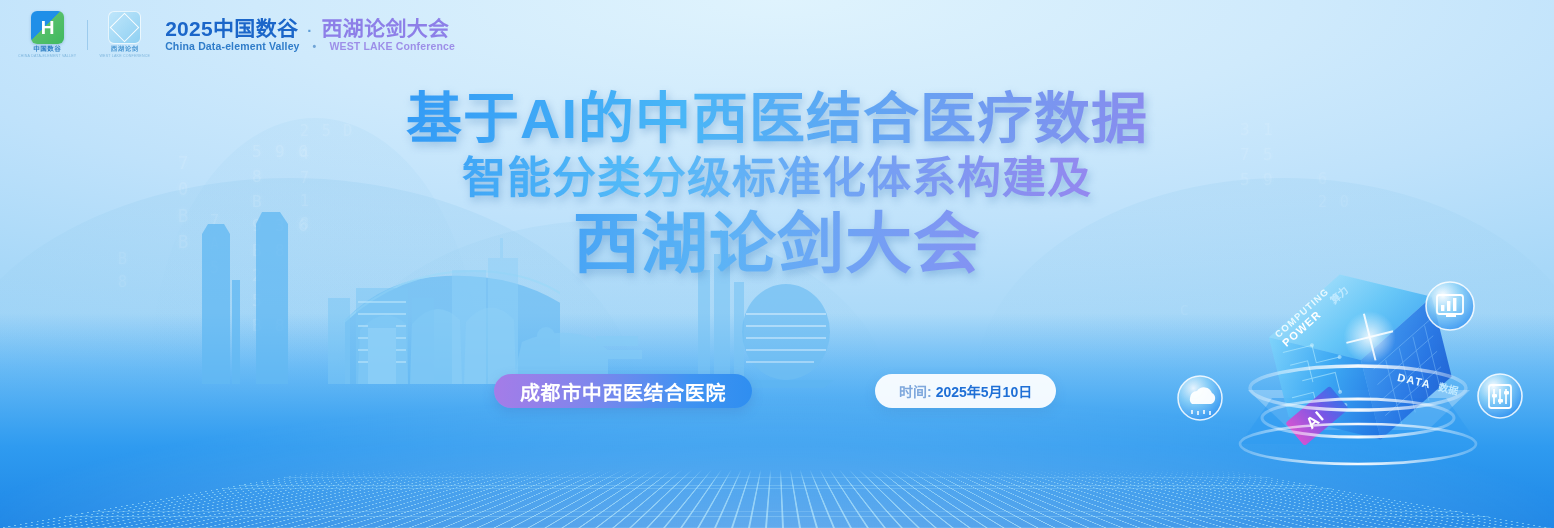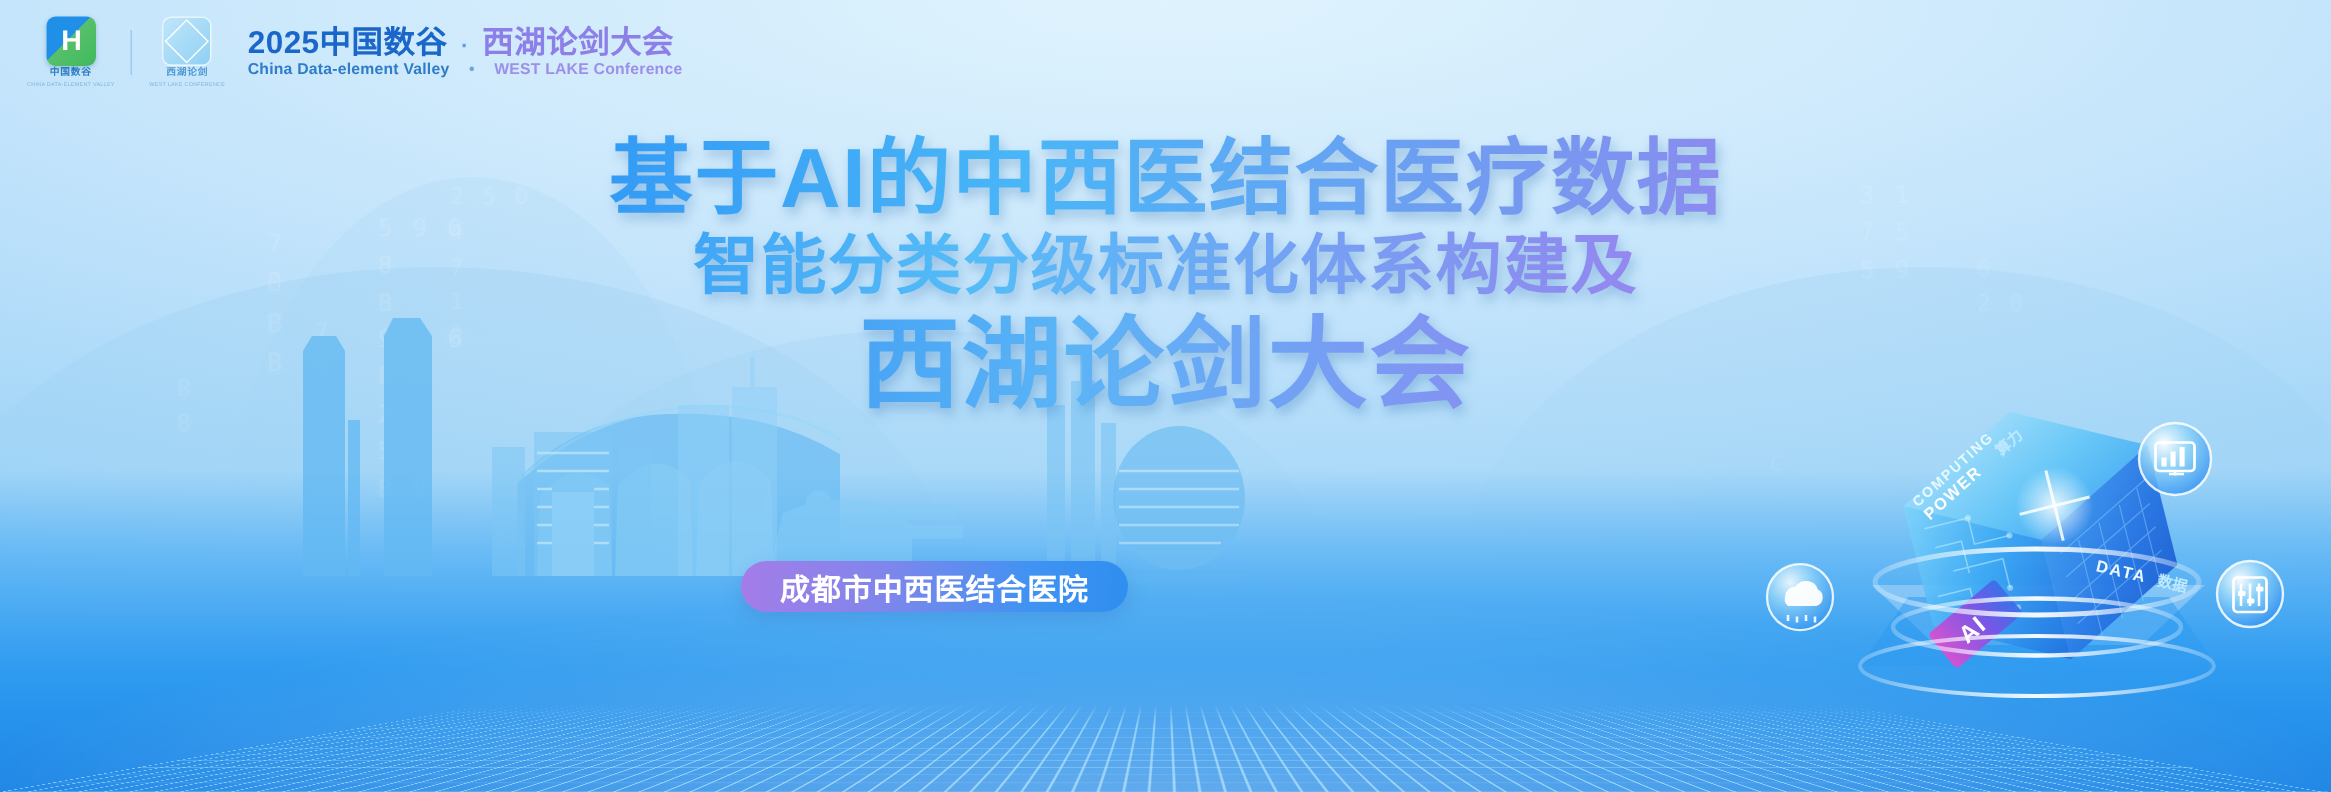--- a/index.html
+++ b/index.html
@@ -316,20 +316,24 @@
 
 
   <div class="title">
     <div class="tline tl1">基于AI的中西医结合医疗数据</div>
     <div class="tline tl2">智能分类分级标准化体系构建及</div>
     <div class="tline tl3">西湖论剑大会</div>
   </div>
 
   <div class="pill-org">成都市中西医结合医院</div>
 
+  <div class="pill-date">
+    <span class="lbl">时间:</span>
+    <span class="val">2025年5月10日</span>
+  </div>
 
   <div class="scene">
     <svg width="360" height="250" viewBox="0 0 360 250" aria-hidden="true">
       <defs>
         <linearGradient id="fTop" x1="0" y1="0" x2="1" y2="1">
           <stop offset="0%" stop-color="#bfeafd"></stop>
           <stop offset="55%" stop-color="#63c6f7"></stop>
           <stop offset="100%" stop-color="#2f9bf0"></stop>
         </linearGradient>
         <linearGradient id="fLeft" x1="0" y1="0" x2="1" y2="1">

